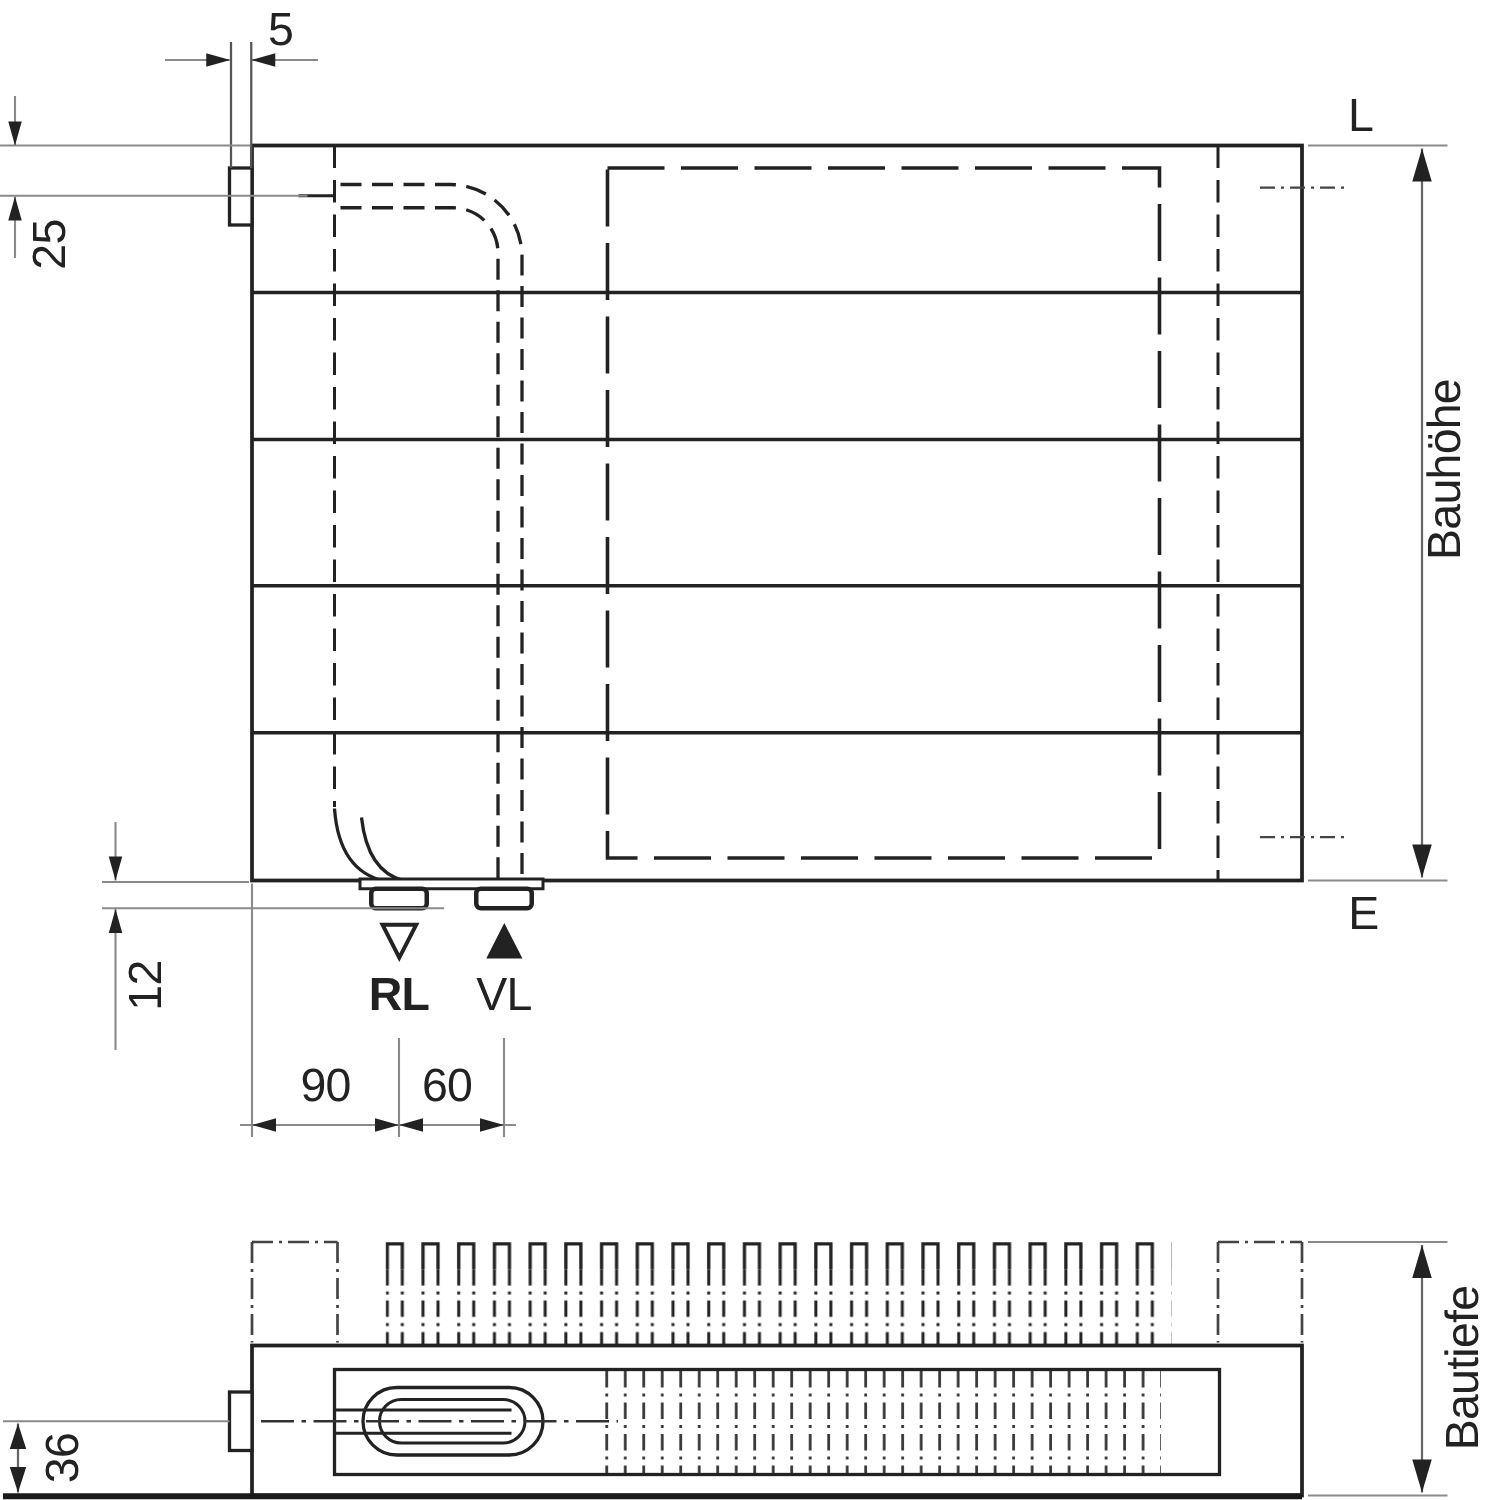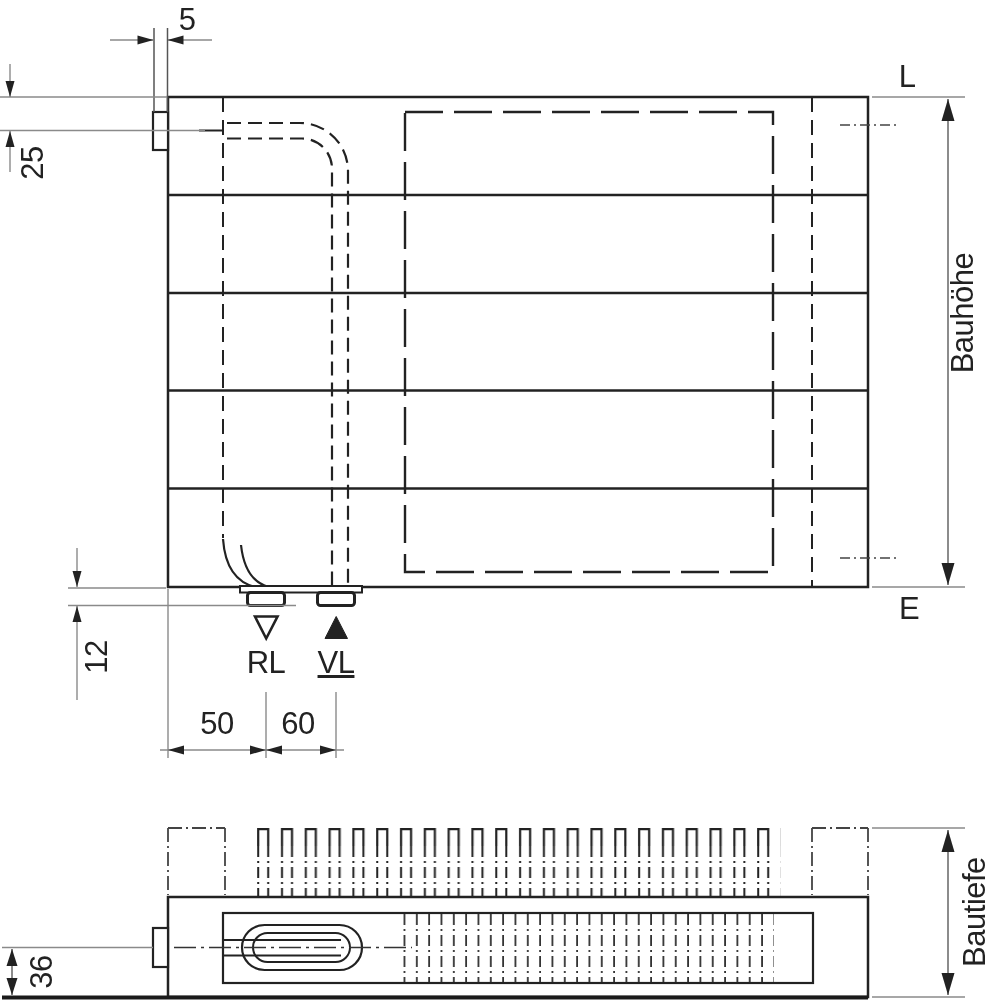--- a/index.html
+++ b/index.html
@@ -162,19 +162,19 @@
     </g>
   </g>
 </svg>
 
   <div class="lbl" style="left:170px;top:3px;width:34px;">5</div>
   <div class="lbl rot" style="left:3px;top:146px;width:60px;">25</div>
   <div class="lbl" style="left:892px;top:60px;width:30px;">L</div>
   <div class="lbl" style="left:894px;top:592px;width:30px;">E</div>
   <div class="lbl rot" style="left:893px;top:296px;width:140px;">Bauhöhe</div>
   <div class="lbl rot" style="left:67px;top:640px;width:60px;">12</div>
-  <div class="lbl" style="left:236px;top:646px;width:60px;">RL</div>
-  <div class="lbl" style="left:306px;top:646px;width:60px;text-decoration:underline;">VL</div>
-  <div class="lbl" style="left:187px;top:707px;width:60px;">50</div>
+  <div class="lbl" style="left:236px;top:646px;width:60px;font-weight:bold;">RL</div>
+  <div class="lbl" style="left:306px;top:646px;width:60px;">VL</div>
+  <div class="lbl" style="left:187px;top:707px;width:60px;">90</div>
   <div class="lbl" style="left:268px;top:707px;width:60px;">60</div>
   <div class="lbl rot" style="left:12px;top:955px;width:60px;">36</div>
   <div class="lbl rot" style="left:895px;top:895px;width:160px;">Bautiefe</div>
 </div>
 
 </body></html>

